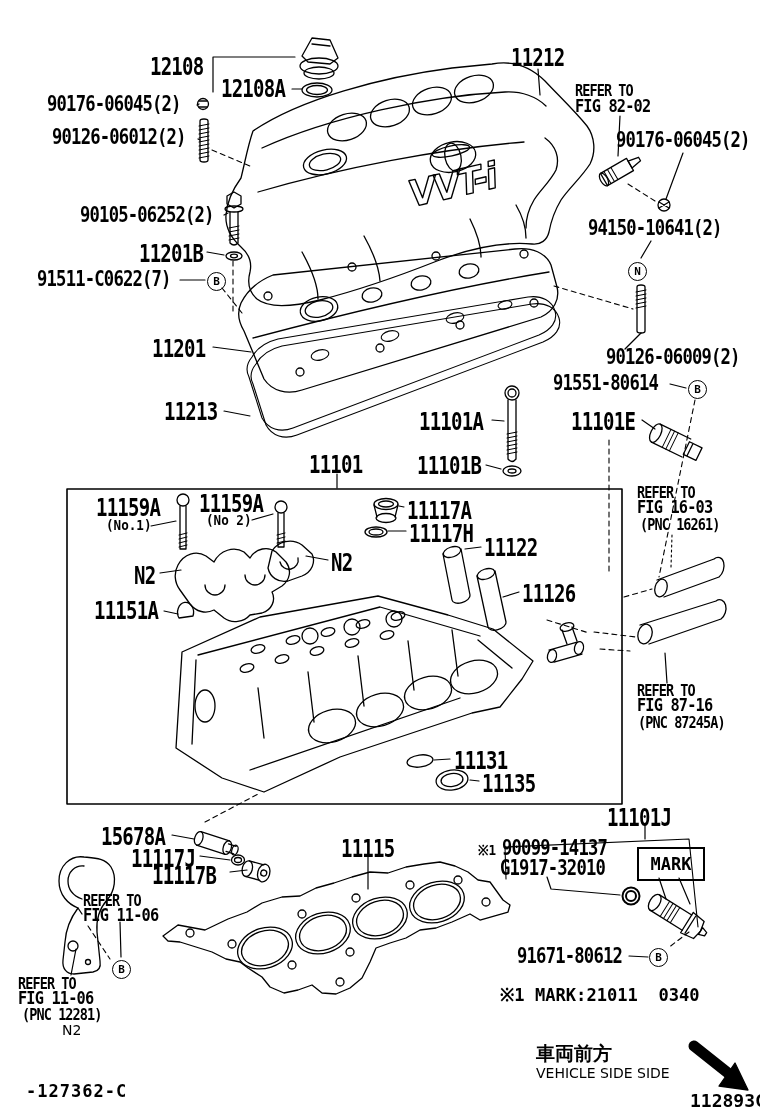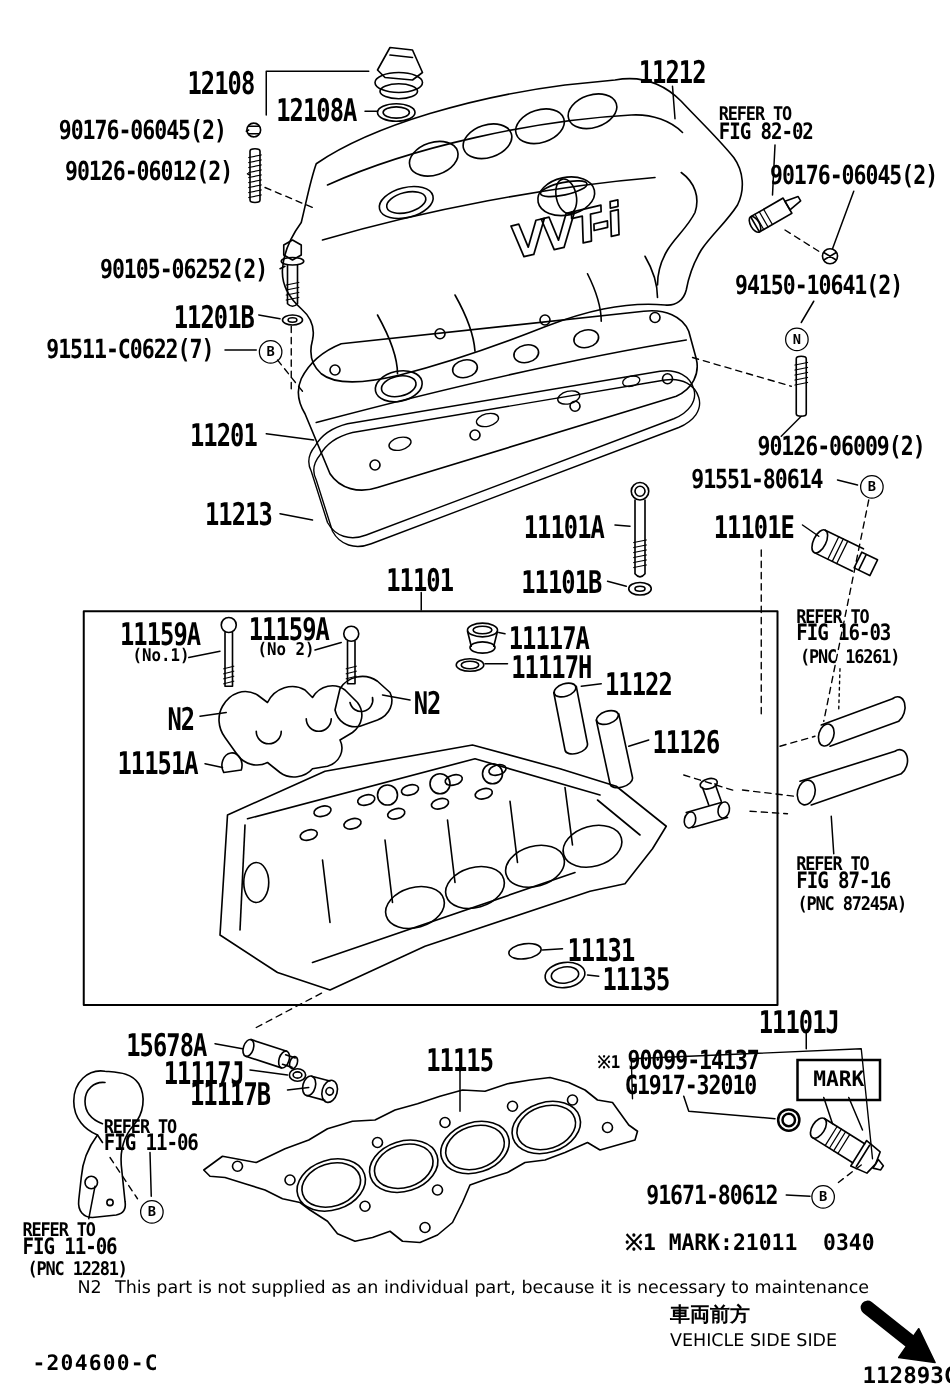--- a/index.html
+++ b/index.html
@@ -11,21 +11,21 @@
   .big{font-size:25px;transform:scaleX(.76);letter-spacing:-1px;}
   .med{font-size:21px;transform:scaleX(.82);letter-spacing:-1px;}
   .sm{font-size:15px;transform:scaleX(.9);letter-spacing:-1px;}
   .fig{font-size:18px;transform:scaleX(.85);letter-spacing:-1px;}
   .sub{font-size:14px;transform:scaleX(.9);}
   .note{font-family:"DejaVu Sans",sans-serif;font-weight:normal;font-size:14px;
         transform:none;letter-spacing:0;}
   .marknote{font-size:18px;transform:scaleX(.95);}
   .codeL{font-size:17px;letter-spacing:1px;}
   .codeR{font-size:18px;}
-  .jp{font-family:"DejaVu Sans",sans-serif;font-size:16px;}
+  .jp{font-family:"DejaVu Sans",sans-serif;font-size:19px;}
   .fr-en{font-family:"DejaVu Sans",sans-serif;font-weight:normal;font-size:14px;}
   .circ{position:absolute;width:17px;height:17px;border:1.6px solid #000;border-radius:50%;
         display:flex;align-items:center;justify-content:center;
         font-size:11px;font-weight:bold;}
   .markbox{position:absolute;left:637px;top:847px;width:64px;height:30px;border:2.2px solid #000;
            display:flex;align-items:center;justify-content:center;font-size:17px;font-weight:bold;text-align:center;}
 </style>
 </head>
 <body>
 
@@ -467,19 +467,18 @@
     </div>
   <div class="circ" style="left:112px;top:960px">
       <span>B</span>
     </div>
   <div class="circ" style="left:649px;top:948px">
       <span>B</span>
     </div>
 
   <div class="lbl marknote" style="left:500px;top:986px">※1 MARK:21011  0340</div>
   <div class="lbl note" style="left:62px;top:1023px">N2</div>
-  <div class="lbl note" style="left:92px;top:1023px">This part is not supplied as an individual part, because it is necessary to maintenance</div>
   <div class="lbl jp" style="left:536px;top:1044px">車両前方</div>
   <div class="lbl fr-en" style="left:536px;top:1066px">VEHICLE SIDE SIDE</div>
-  <div class="lbl codeL" style="left:26px;top:1083px">-204600-C</div>
+  <div class="lbl codeL" style="left:26px;top:1083px">-127362-C</div>
   <div class="lbl codeR" style="left:690px;top:1092px">112893C</div>
 
 </div>
 
 </body></html>

